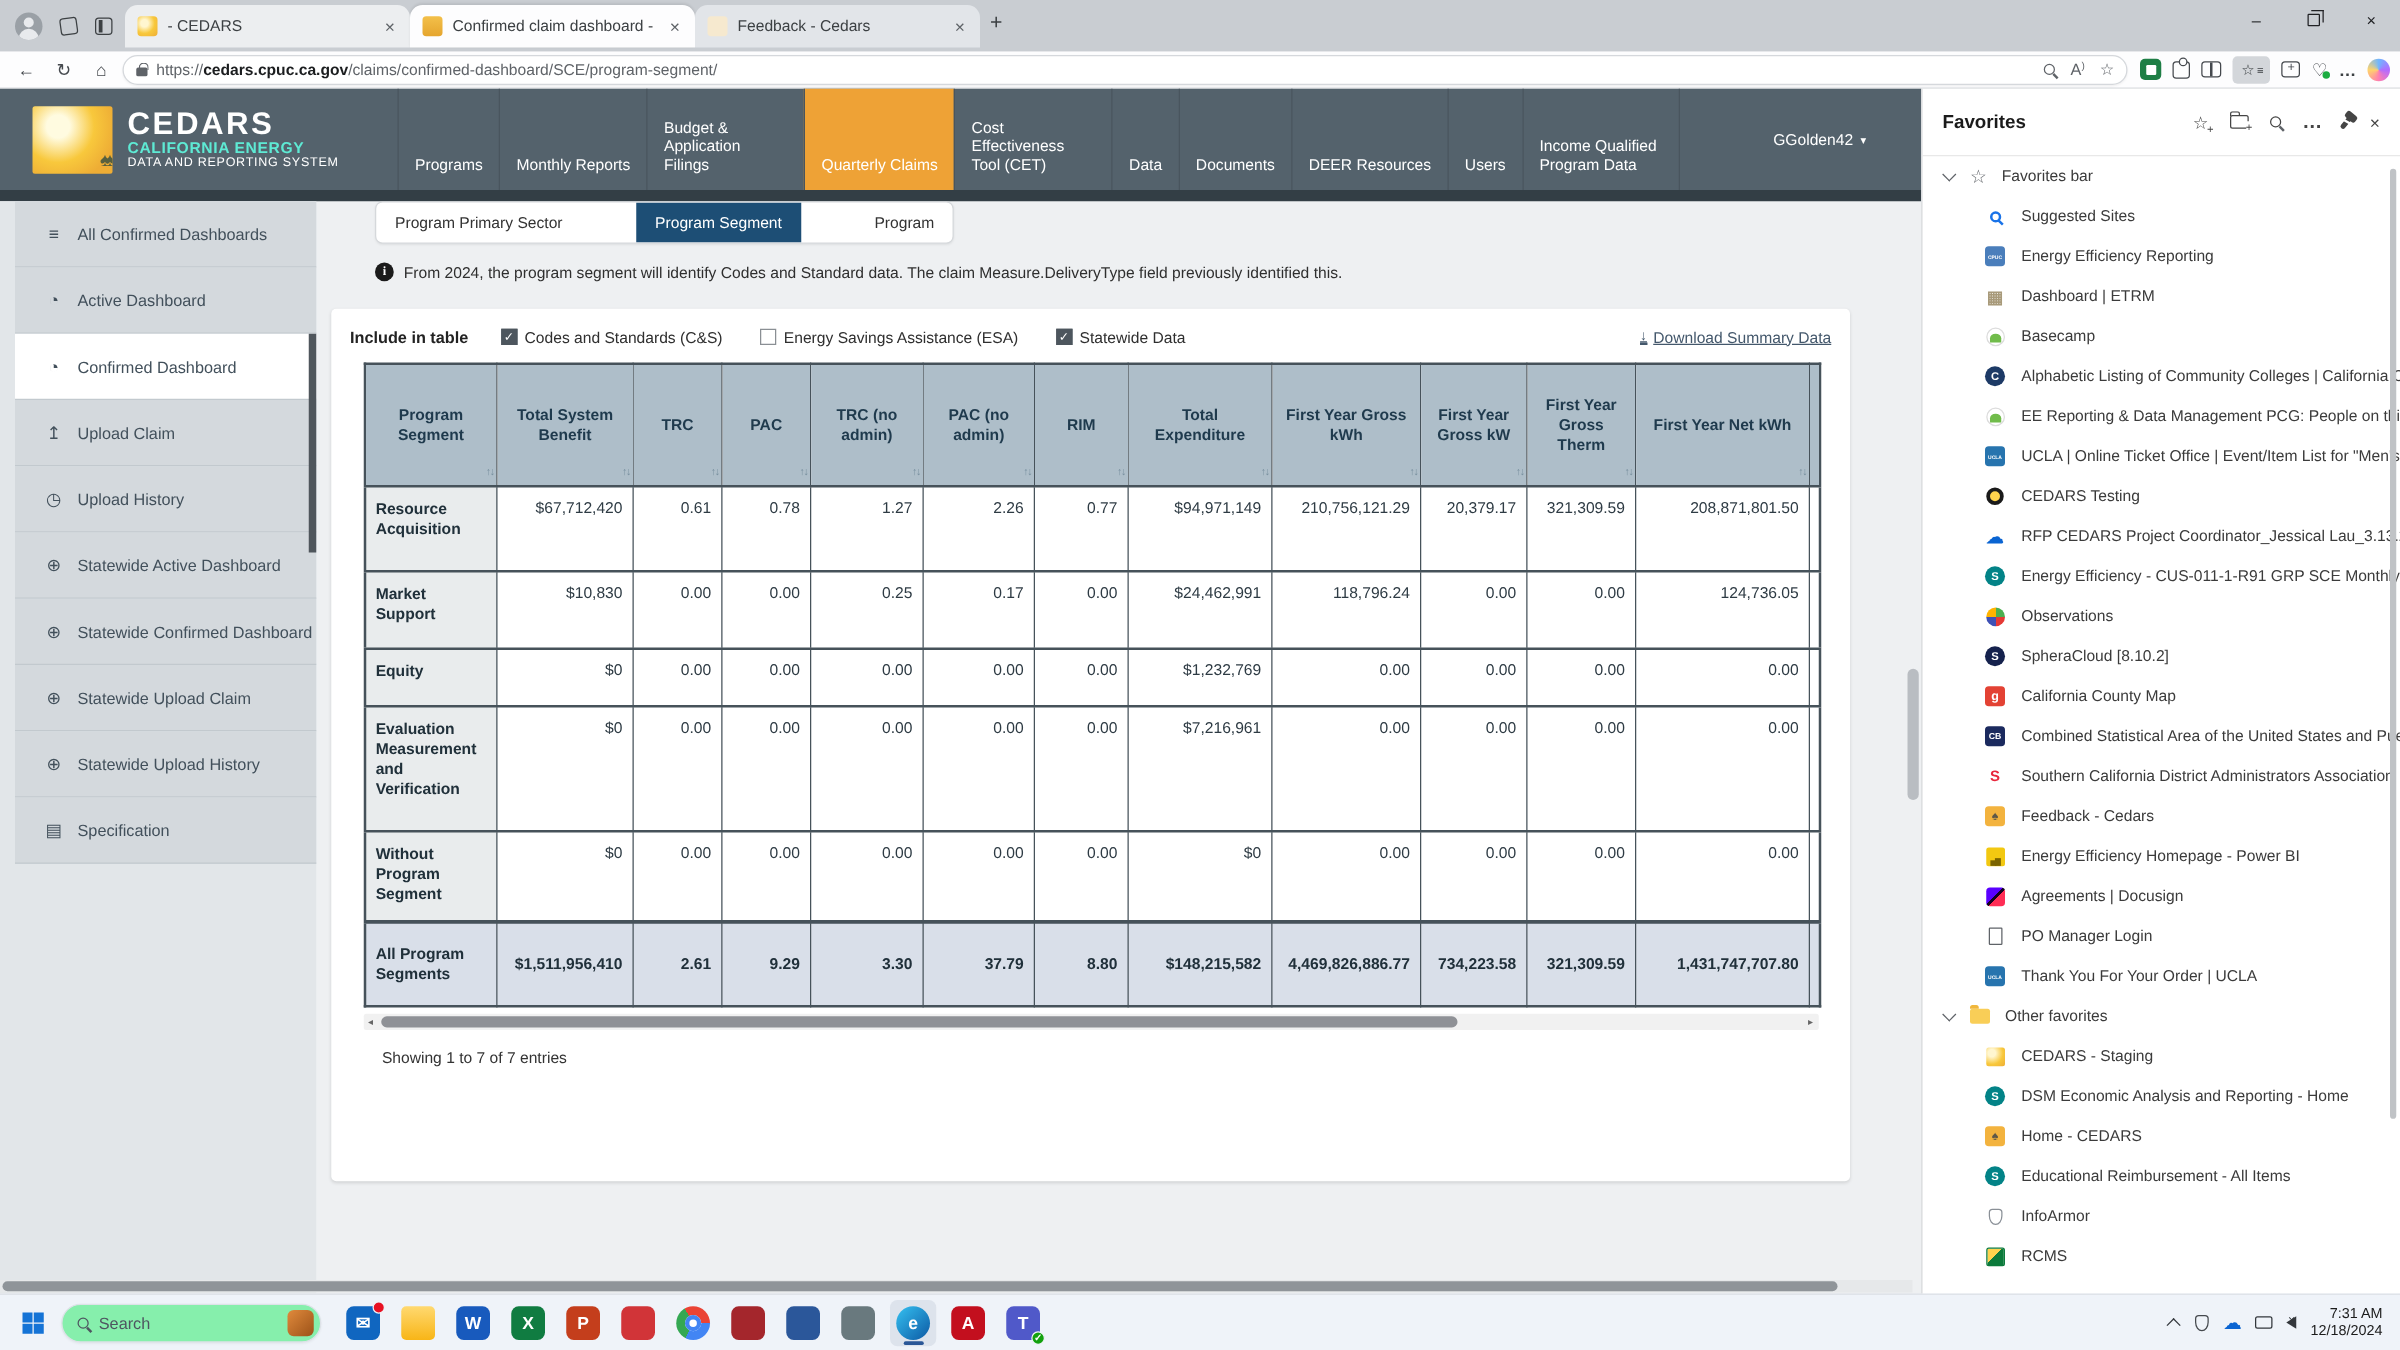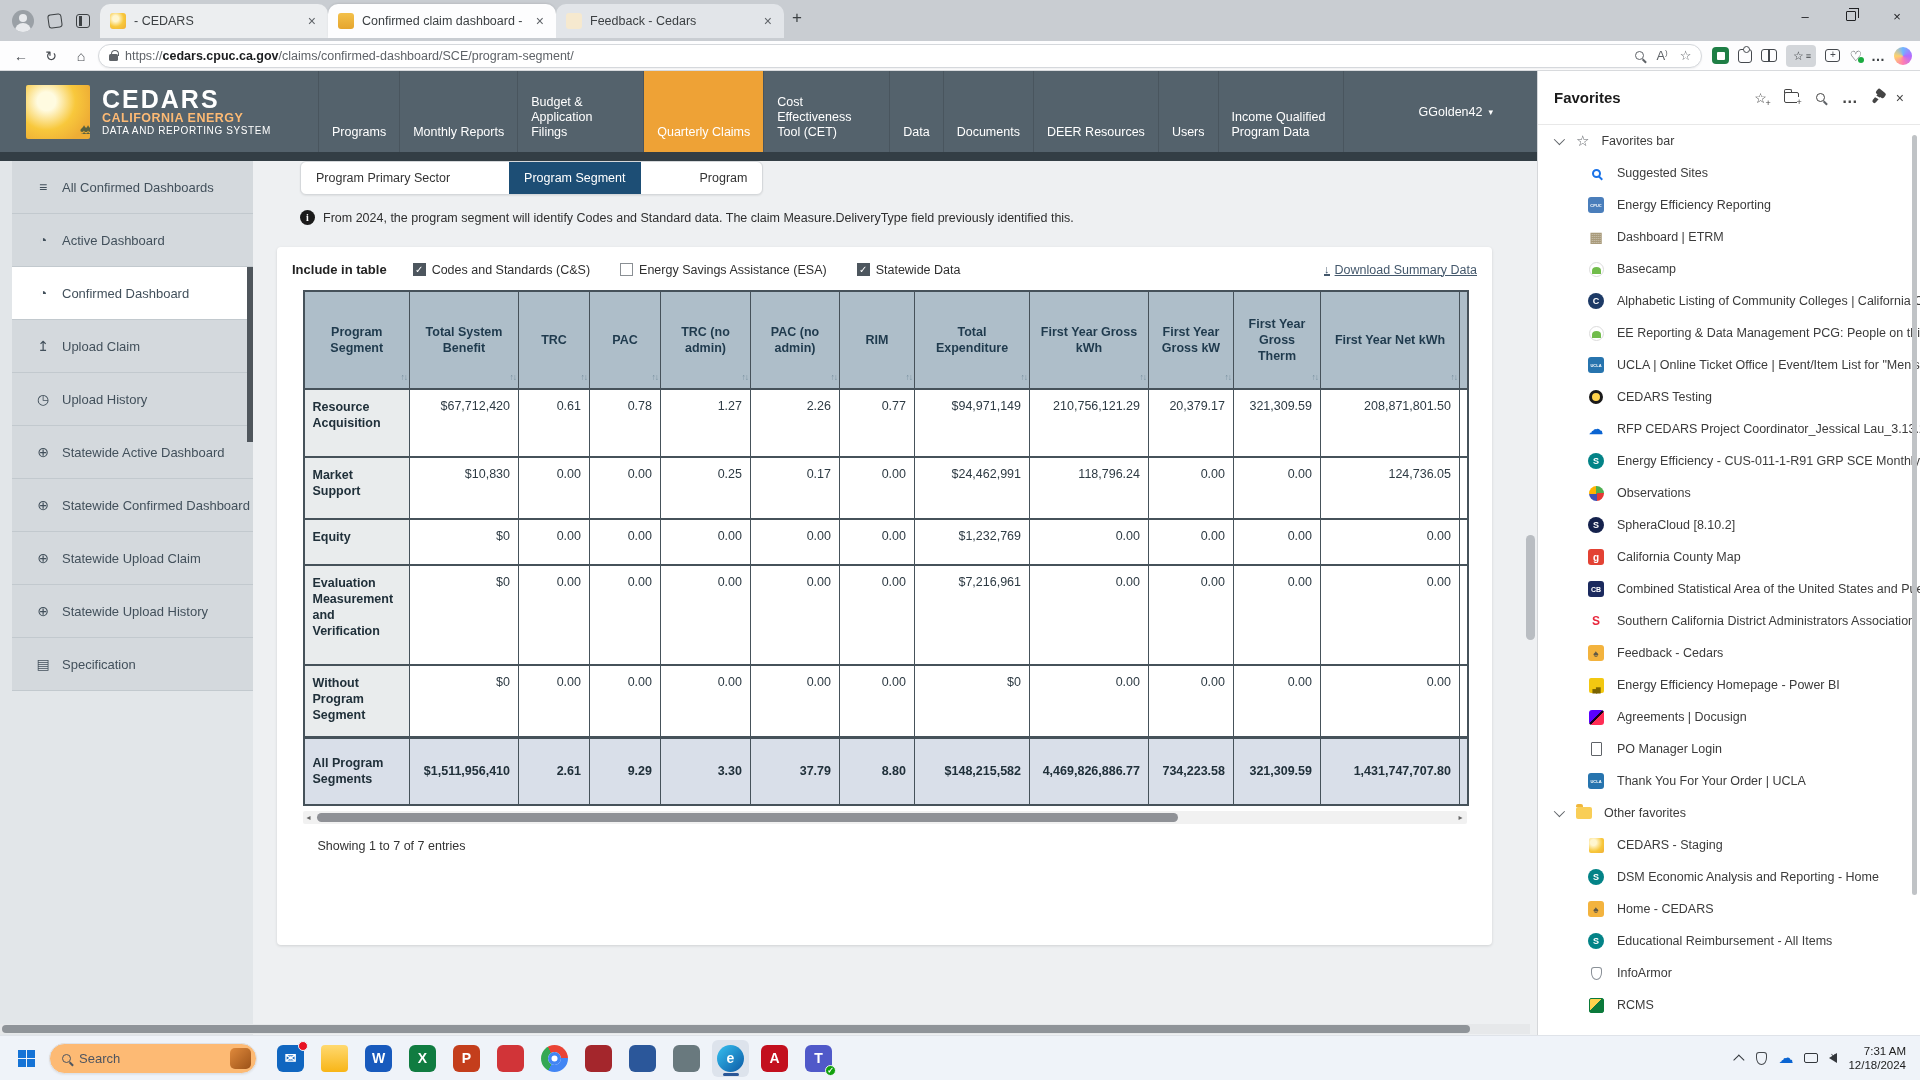--- a/index.html
+++ b/index.html
@@ -62,21 +62,21 @@
   
   .content { flex:1; display:flex; min-height:0; }
   .main { width:1537px; flex:none; display:flex; flex-direction:column; background:#eef0f2; position:relative; }
 
   
   .appheader { height:81px; background:#54626c; display:flex; color:#fff; flex:none; }
   .logo { display:flex; align-items:center; gap:12px; padding-left:26px; width:318px; flex:none; }
   .logo-box { width:64px; height:54px; border-radius:2px; background:radial-gradient(circle at 32% 30%, #fffbe0 0 16%, #f8c83c 50%, #eead35 80%); position:relative; overflow:hidden; }
   .logo-box::after { content:"♠♠"; position:absolute; right:2px; bottom:2px; color:#57603f; font-size:15px; letter-spacing:-4px; }
   .logo-title { font-size:25px; font-weight:bold; letter-spacing:2px; line-height:24px; }
-  .logo-sub1 { font-size:12.5px; font-weight:bold; color:#fdba74; letter-spacing:.5px; }
+  .logo-sub1 { font-size:12.5px; font-weight:bold; color:#5eead4; letter-spacing:.5px; }
   .logo-sub2 { font-size:10px; letter-spacing:.6px; }
   .appnav { display:flex; align-items:stretch; }
   .nav-item { display:flex; align-items:flex-end; padding:0 13px 12px; border-left:1px solid #49555e; font-size:12.5px; line-height:15px; max-width:126px; }
   .nav-item:last-child { border-right:1px solid #49555e; }
   .nav-item.active { background:#eea236; }
   .user-menu { margin-left:auto; margin-right:44px; align-self:center; font-size:12.5px; display:flex; gap:6px; align-items:center; }
   .caret { font-size:9px; }
   .darkstrip { height:9px; background:#333e45; flex:none; }
 
   
@@ -91,21 +91,21 @@
   
   .seg-tabs { position:absolute; left:47px; top:0; display:flex; background:#fff; border:1px solid #d5d8db; border-radius:6px; overflow:hidden; box-shadow:0 1px 2px rgba(0,0,0,.07);gap:44px; }
   .seg-tab { height:32px; display:flex; align-items:center; padding:0 15px; font-size:12.5px; color:#333; }
   .seg-tab.active { background:#1d4e75; color:#fff; }
 
   .info-row { position:absolute; left:47px; top:49px; display:flex; align-items:center; gap:8px; }
   .info-ic { width:15px; height:15px; border-radius:50%; background:#1b1b1b; color:#fff; font-size:10px; font-weight:bold; font-family:"Liberation Serif",serif; display:flex; align-items:center; justify-content:center; flex:none; }
   .info-text { font-size:12.5px; color:#2f2f2f; }
 
   
-  .card { position:absolute; left:12px; top:86px; width:1215px; height:698px; background:#fff; border-radius:4px; box-shadow:0 1px 3px rgba(0,0,0,.13);margin-left:12px; }
+  .card { position:absolute; left:12px; top:86px; width:1215px; height:698px; background:#fff; border-radius:4px; box-shadow:0 1px 3px rgba(0,0,0,.13); }
   .cb-row { display:flex; align-items:center; padding:15px 15px 0; }
   .include-label { font-weight:bold; font-size:13px; color:#222; margin-right:26px; }
   .cb-group { display:flex; align-items:center; gap:6px; margin-right:30px; }
   .cb { width:13px; height:13px; border:1px solid #8a8f94; background:#fff; display:flex; align-items:center; justify-content:center; font-size:10px; color:#fff; flex:none; }
   .cb.checked { background:#4d565e; border-color:#4d565e; }
   .cb-label { font-size:12.5px; color:#2f2f2f; }
   .dl-link { margin-left:auto; font-size:12.5px; color:#44586c; text-decoration:underline; display:flex; gap:5px; align-items:center; }
   .dl-ic { border-bottom:2px solid #44586c; line-height:10px; font-size:11px; text-decoration:none; display:inline-block; }
 
   
@@ -165,21 +165,21 @@
   .fi-page { width:11px; height:14px; background:#fff; border:1.5px solid #5f6368; border-radius:1px; }
   .fi-cedarssun { width:15px; height:15px; border-radius:2px; background:radial-gradient(circle at 30% 30%, #fff6d0 0 20%, #f8c83c 60%, #eead35); }
   .fi-shield { width:11px; height:13px; border:1.6px solid #8a9097; border-radius:3px 3px 50% 50%/3px 3px 55% 55%; }
   .fi-rcms { width:15px; height:15px; border-radius:2px; background:linear-gradient(135deg,#ffd34d 0 45%,#0b7a3b 45%); border:1px solid #0b7a3b; }
   .fav-scroll { position:absolute; right:3px; top:64px; width:5px; height:760px; background:#c0c3c6; border-radius:3px; }
 
   
   .taskbar { height:45px; flex:none; background:#eff3f9; border-top:1px solid #dfe3e9; display:flex; align-items:center; position:relative; }
   .start { margin-left:18px; width:17px; height:17px; display:grid; grid-template-columns:8px 8px; grid-template-rows:8px 8px; gap:1px; flex:none; }
   .start span { background:#1573d6; }
-  .search-pill { margin-left:14px; width:208px; height:31px; background:#fdba74; border:1px solid #dee2e8; border-radius:16px; display:flex; align-items:center; padding:0 5px 0 12px; gap:8px; box-shadow:0 1px 2px rgba(0,0,0,.06); }
+  .search-pill { margin-left:14px; width:208px; height:31px; background:#86efac; border:1px solid #dee2e8; border-radius:16px; display:flex; align-items:center; padding:0 5px 0 12px; gap:8px; box-shadow:0 1px 2px rgba(0,0,0,.06); }
   .search-pill .mag { border-color:#4e5560; }
   .search-pill .mag::after { background:#4e5560; }
   .search-text { font-size:13px; color:#4e5560; flex:1; }
   .search-badge { width:21px; height:21px; border-radius:5px; background:linear-gradient(135deg,#e08a3c,#9c5218); }
   .tb-apps { display:flex; align-items:center; gap:17px; margin-left:20px; }
   .tapp { width:27px; height:27px; border-radius:6px; display:flex; align-items:center; justify-content:center; color:#fff; font-weight:bold; font-size:14px; position:relative; }
   .tapp .badge { position:absolute; right:-4px; top:-4px; width:10px; height:10px; border-radius:50%; background:#e81123; border:1.5px solid #eff3f9; }
   .tapp .check { position:absolute; right:-4px; bottom:-4px; width:11px; height:11px; border-radius:50%; background:#13a10e; color:#fff; font-size:8px; display:flex; align-items:center; justify-content:center; border:1.5px solid #eff3f9; }
   .ti-folder { background:linear-gradient(180deg,#ffd970,#f8b517); border-radius:4px; }
   .ti-chrome { border-radius:50%; background:conic-gradient(from -30deg,#ea4335 0 33%,#4285f4 0 66%,#34a853 0); position:relative; }

